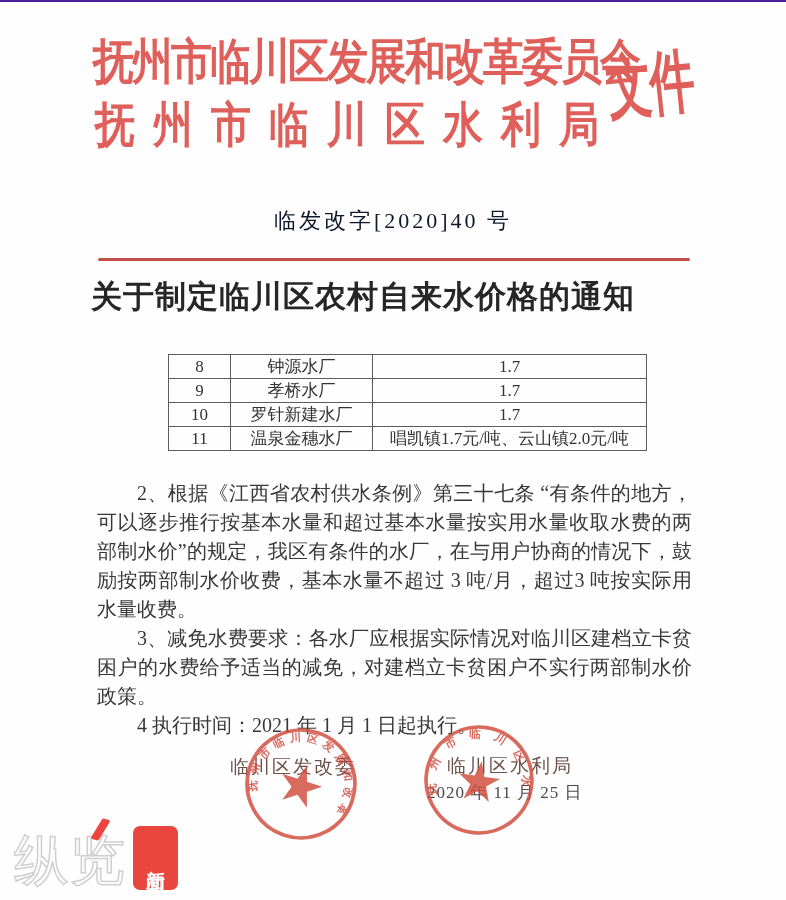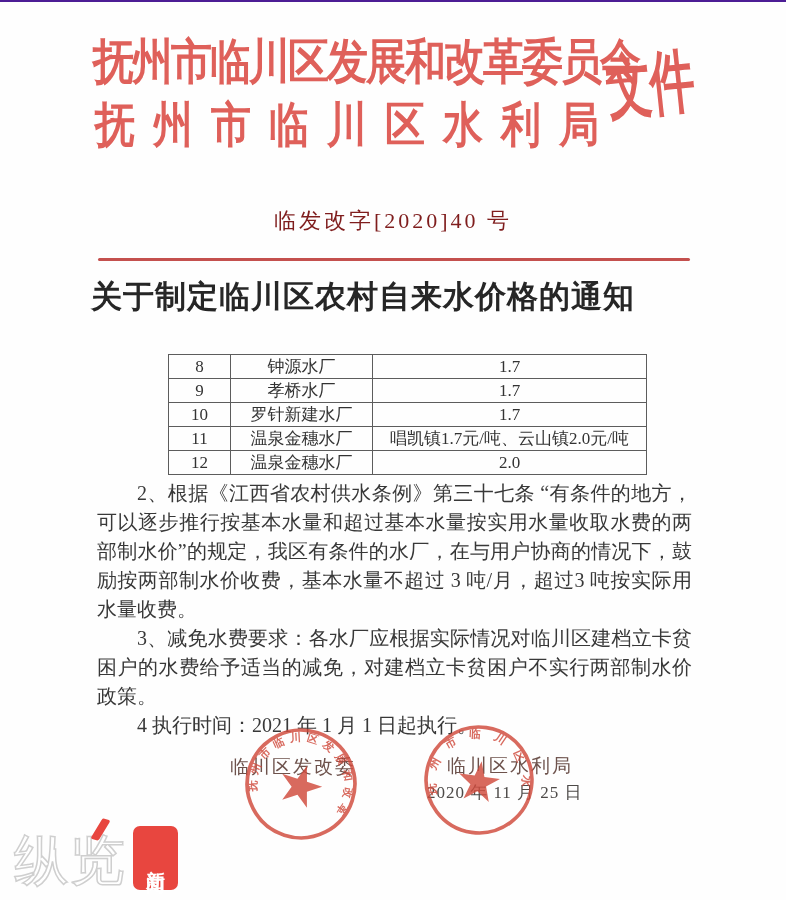--- a/index.html
+++ b/index.html
@@ -26,21 +26,21 @@
   }
   .doc-type {
     position: absolute; left: 602px; top: 40px;
     font-size: 62px; font-weight: bold; color: #df605a;
     white-space: nowrap; letter-spacing: -2px;
     transform: rotate(-6deg) scaleX(0.72) scaleY(1.12); transform-origin: left top;
   }
 
   .doc-number {
     position: absolute; left: 0; top: 204px; width: 786px;
-    text-align: center; font-size: 22px; color: #7f1d1d; letter-spacing: 3px;
+    text-align: center; font-size: 22px; color: #0f172a; letter-spacing: 3px;
   }
 
   .red-line {
     position: absolute; left: 98px; top: 256px; width: 592px; height: 3px;
     background: #c4504e; border-radius: 2px;
   }
 
   .doc-title {
     position: absolute; left: 0; top: 274px; width: 726px;
     text-align: center; font-size: 31px; font-weight: bold; color: #262626;
@@ -136,25 +136,20 @@
       <tr>
         <td>10</td>
         <td>罗针新建水厂</td>
         <td>1.7</td>
       </tr>
       <tr>
         <td>11</td>
         <td>温泉金穗水厂</td>
         <td>唱凯镇1.7元/吨、云山镇2.0元/吨</td>
       </tr>
-      <tr>
-        <td>12</td>
-        <td>温泉金穗水厂</td>
-        <td>2.0</td>
-      </tr>
     </tbody>
   </table>
 
   <div class="body-text">
     <p>2、根据《江西省农村供水条例》第三十七条 “有条件的地方，可以逐步推行按基本水量和超过基本水量按实用水量收取水费的两部制水价”的规定，我区有条件的水厂，在与用户协商的情况下，鼓励按两部制水价收费，基本水量不超过 3 吨/月，超过3 吨按实际用水量收费。</p>
     <p>3、减免水费要求：各水厂应根据实际情况对临川区建档立卡贫困户的水费给予适当的减免，对建档立卡贫困户不实行两部制水价政策。</p>
     <p>4 执行时间：2021 年 1 月 1 日起执行。</p>
   </div>
 
   <div class="sig-label l2">临川区水利局</div>

